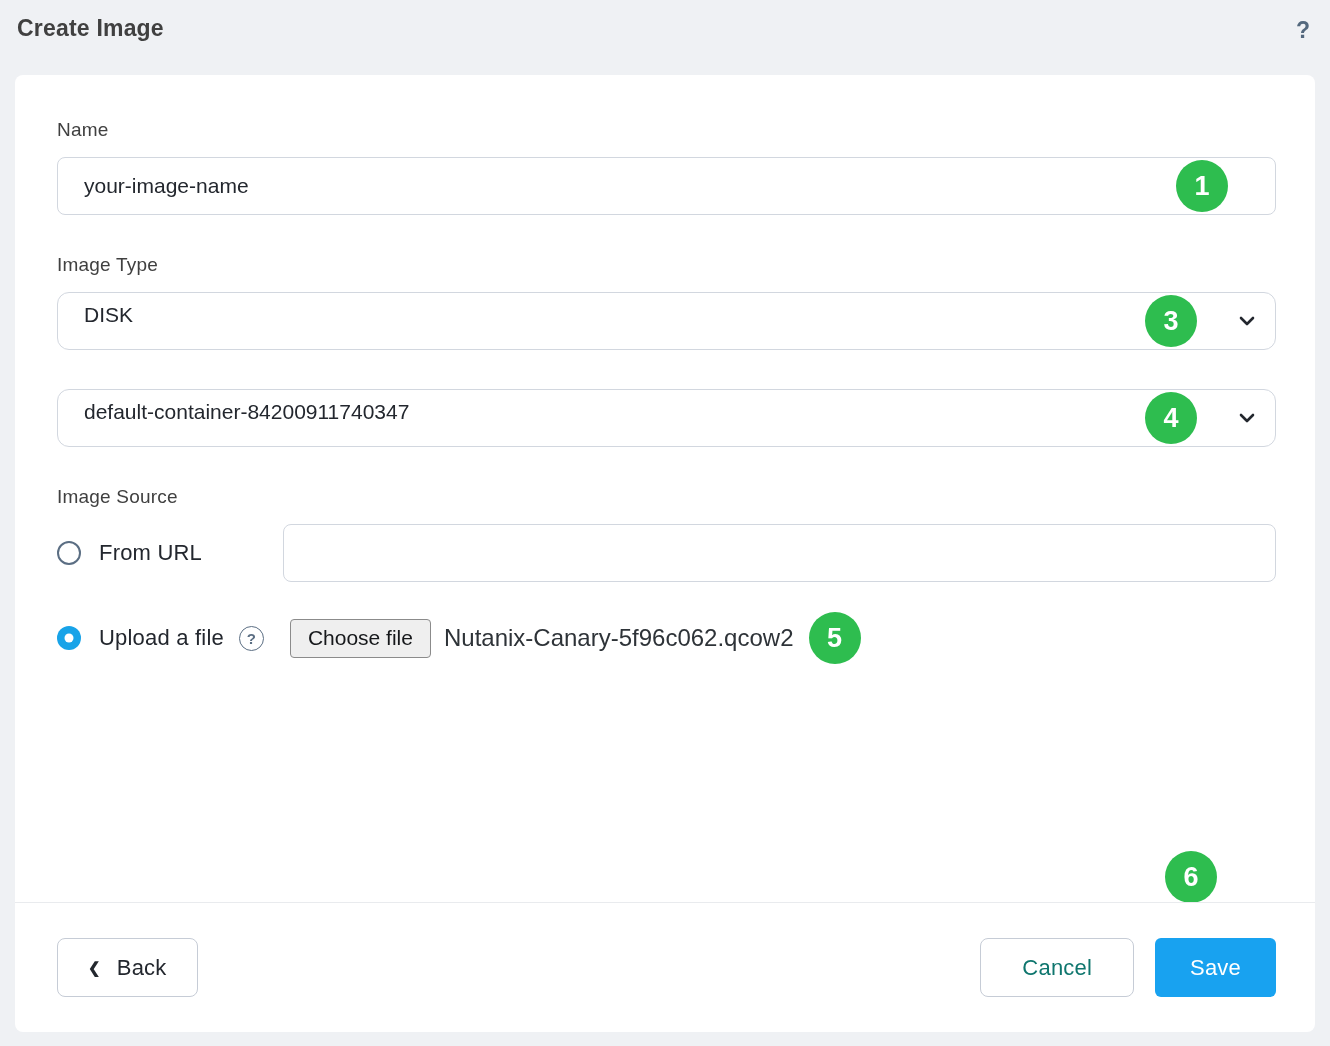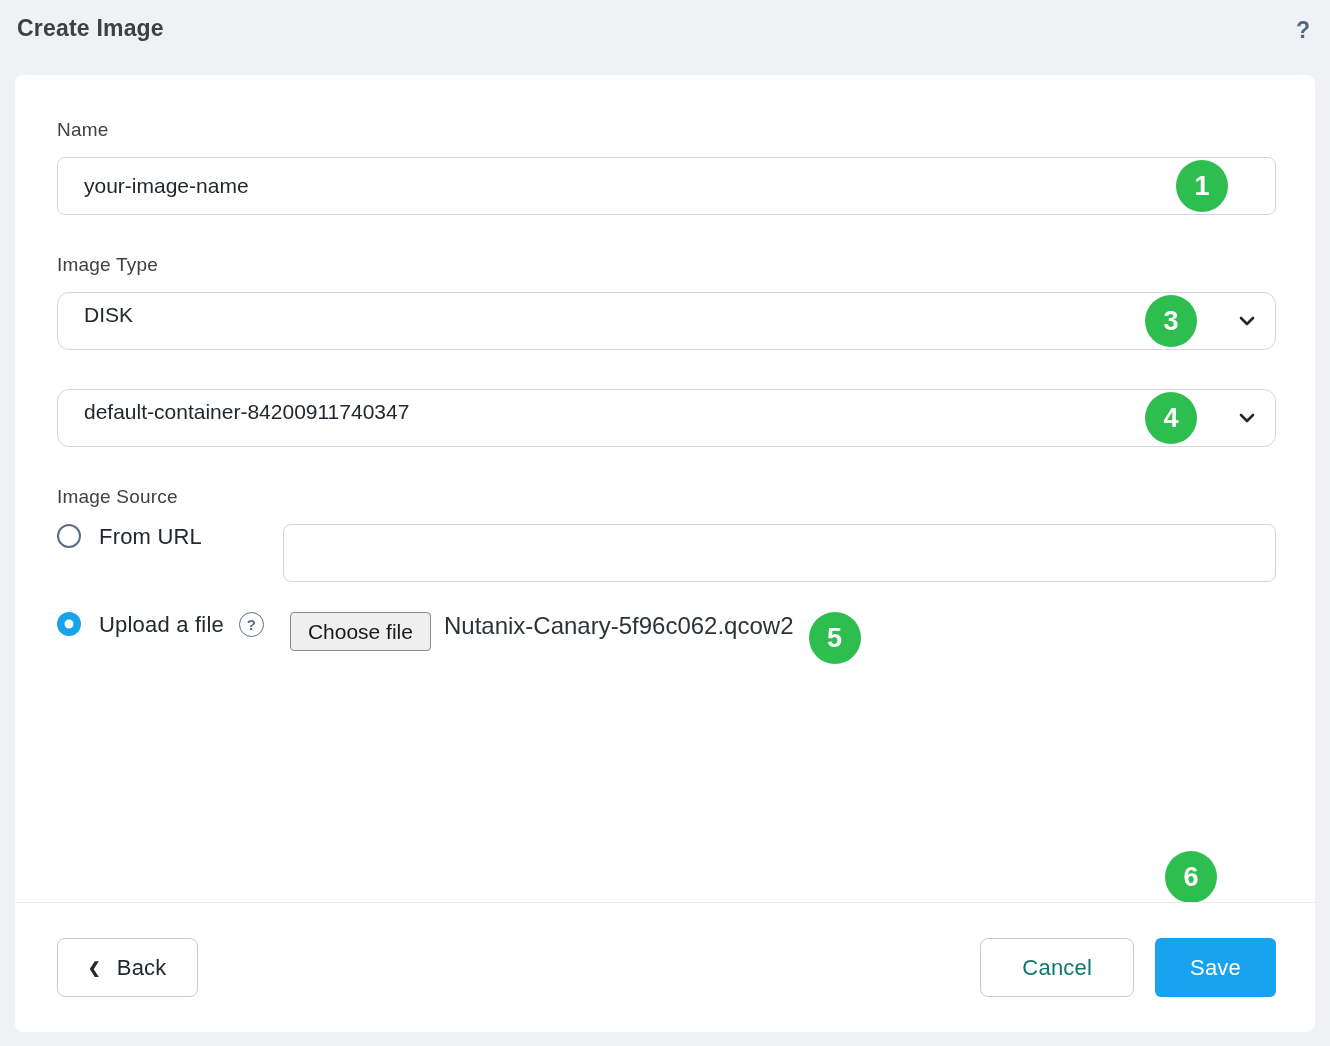--- a/index.html
+++ b/index.html
@@ -58,21 +58,21 @@
     font-size: 27px; font-weight: 700;
     display: flex; align-items: center; justify-content: center;
     flex: 0 0 auto;
   }
   .badge-abs {
     position: absolute; right: 48px; top: 50%; transform: translateY(-50%);
   }
   .badge-6 { position: absolute; left: 1150px; top: 776px; }
   
   .source-section { margin-bottom: 0; }
-  .source-row { display: flex; align-items: flex-start; margin-bottom: 30px; }
+  .source-row { display: flex; align-items: center; margin-bottom: 30px; }
   .radio {
     width: 24px; height: 24px; border-radius: 50%;
     border: 2px solid #5b6e83; flex: 0 0 auto; cursor: pointer;
     position: relative; background: #fff;
   }
   .radio.selected { border: none; background: #18a3e8; }
   .radio-dot {
     position: absolute; left: 50%; top: 50%; transform: translate(-50%,-50%);
     width: 9px; height: 9px; border-radius: 50%; background: #ffffff;
   }

